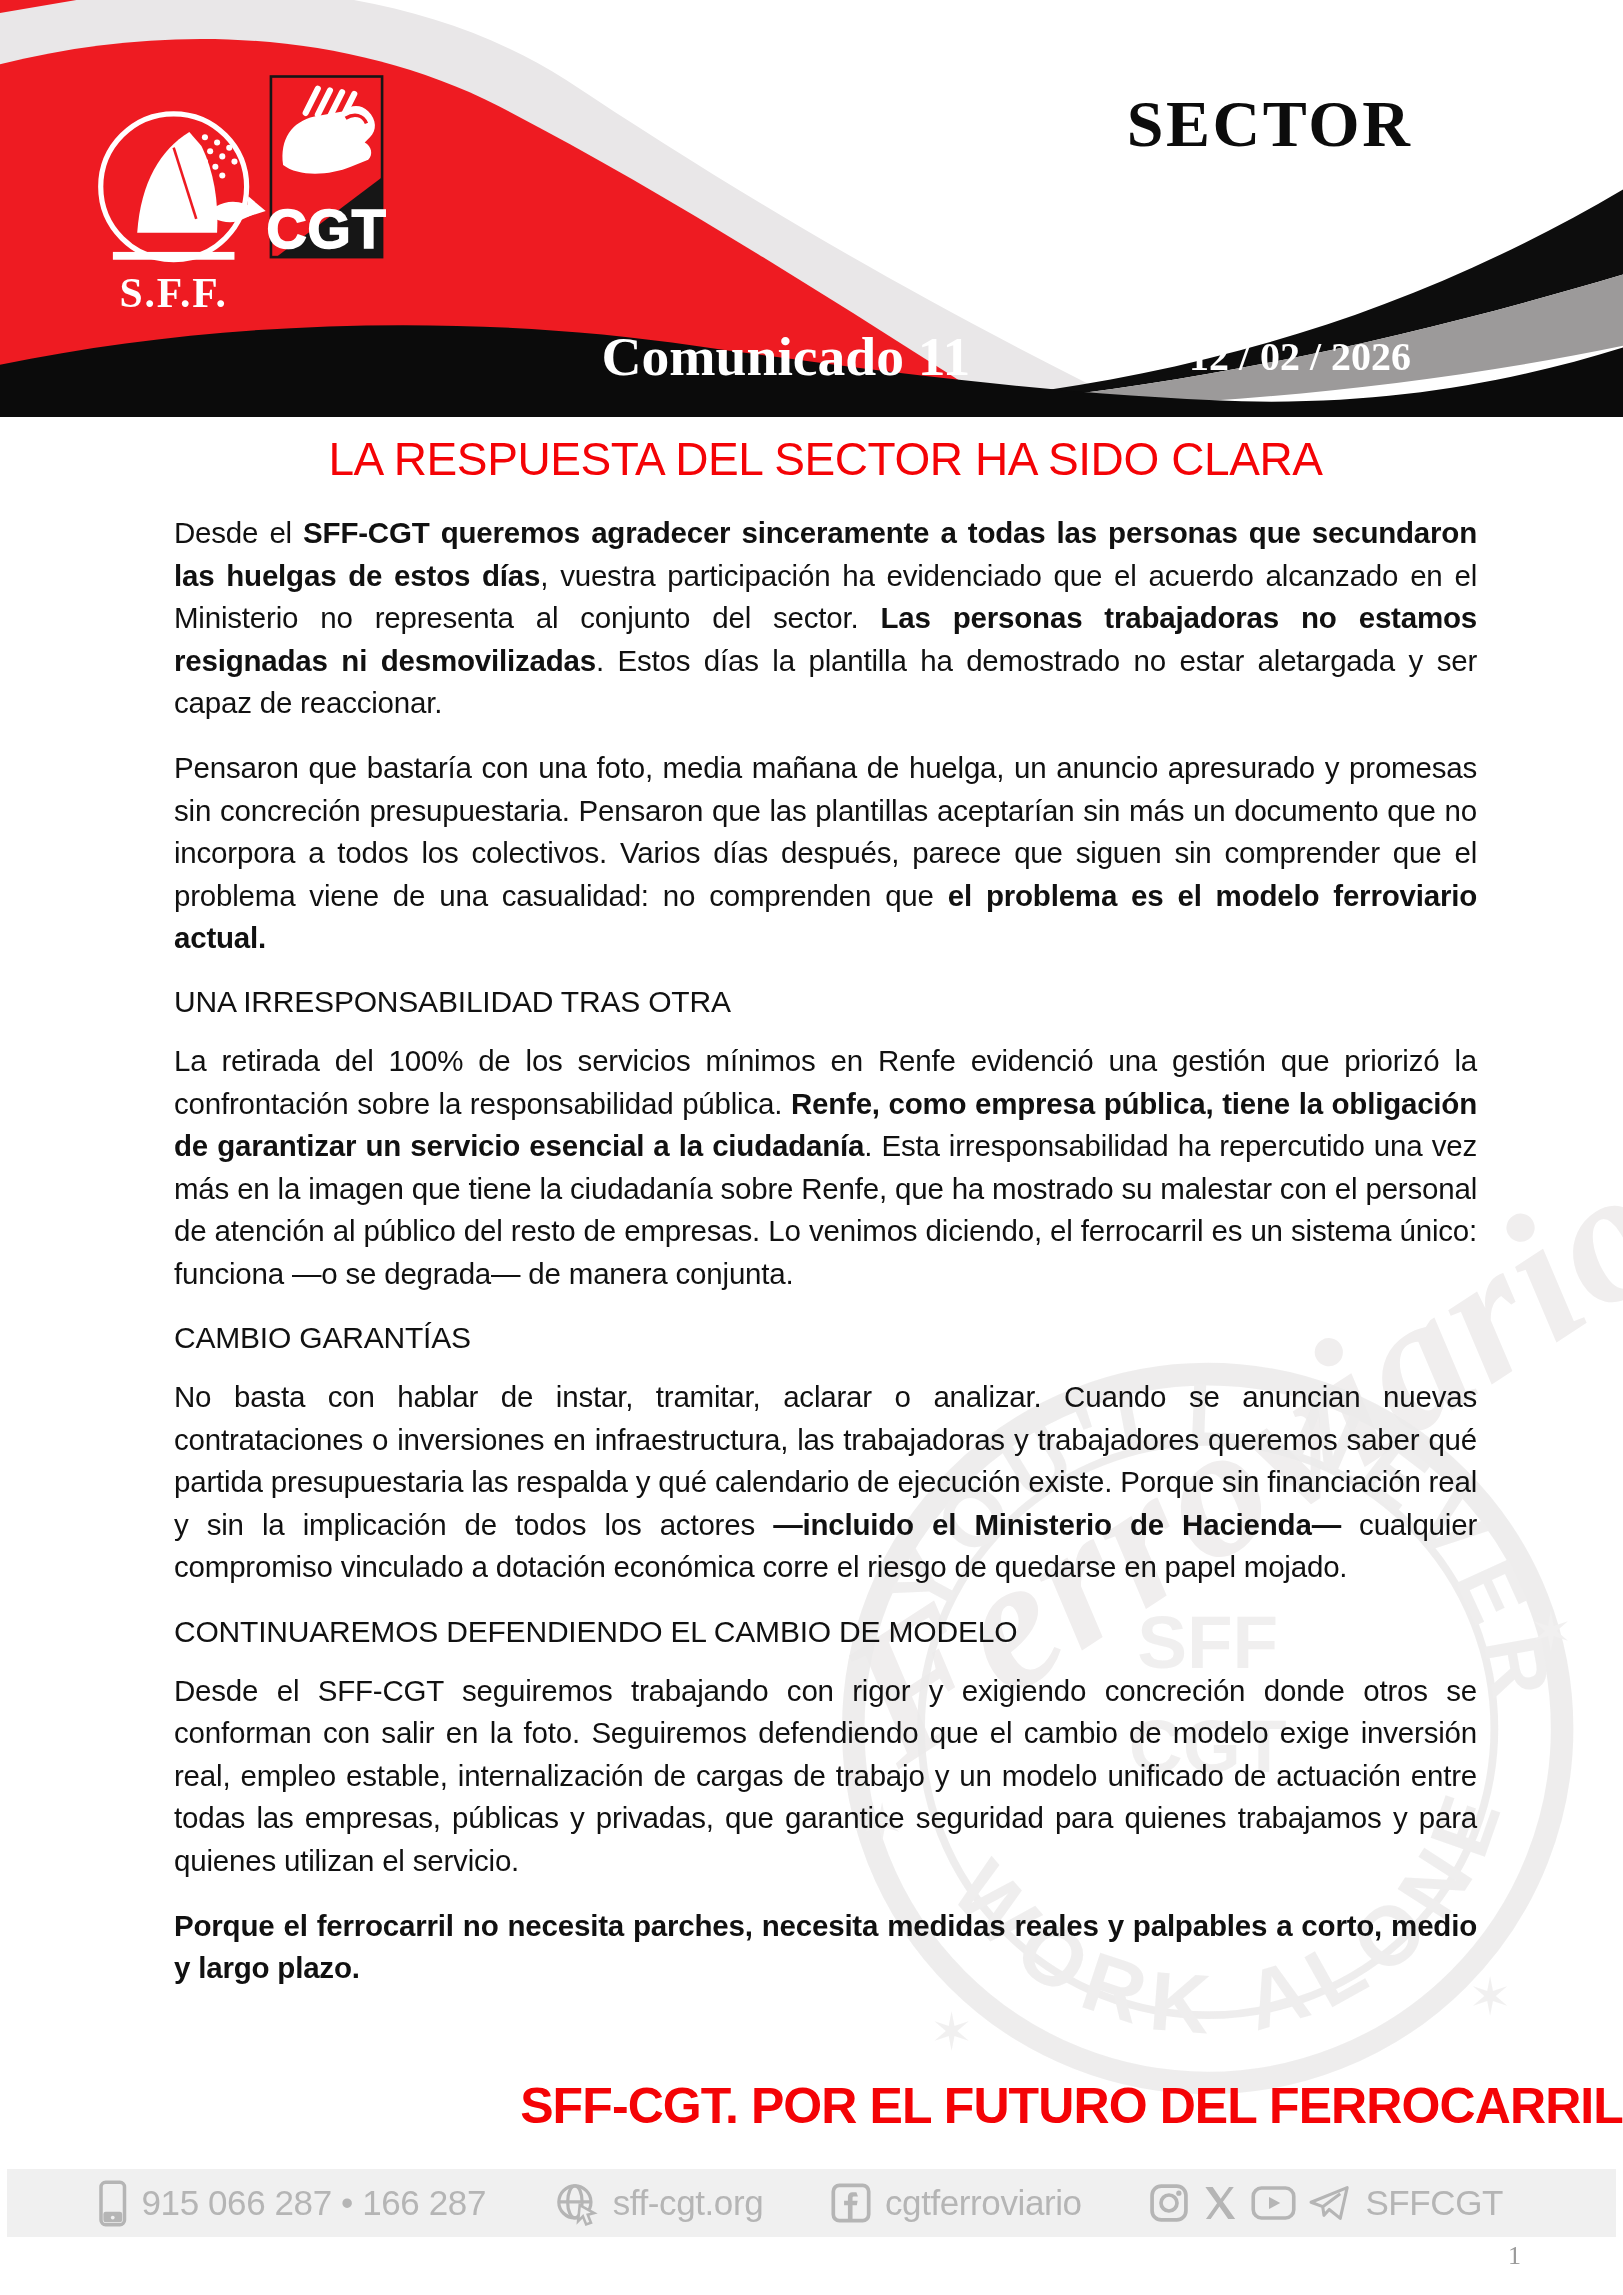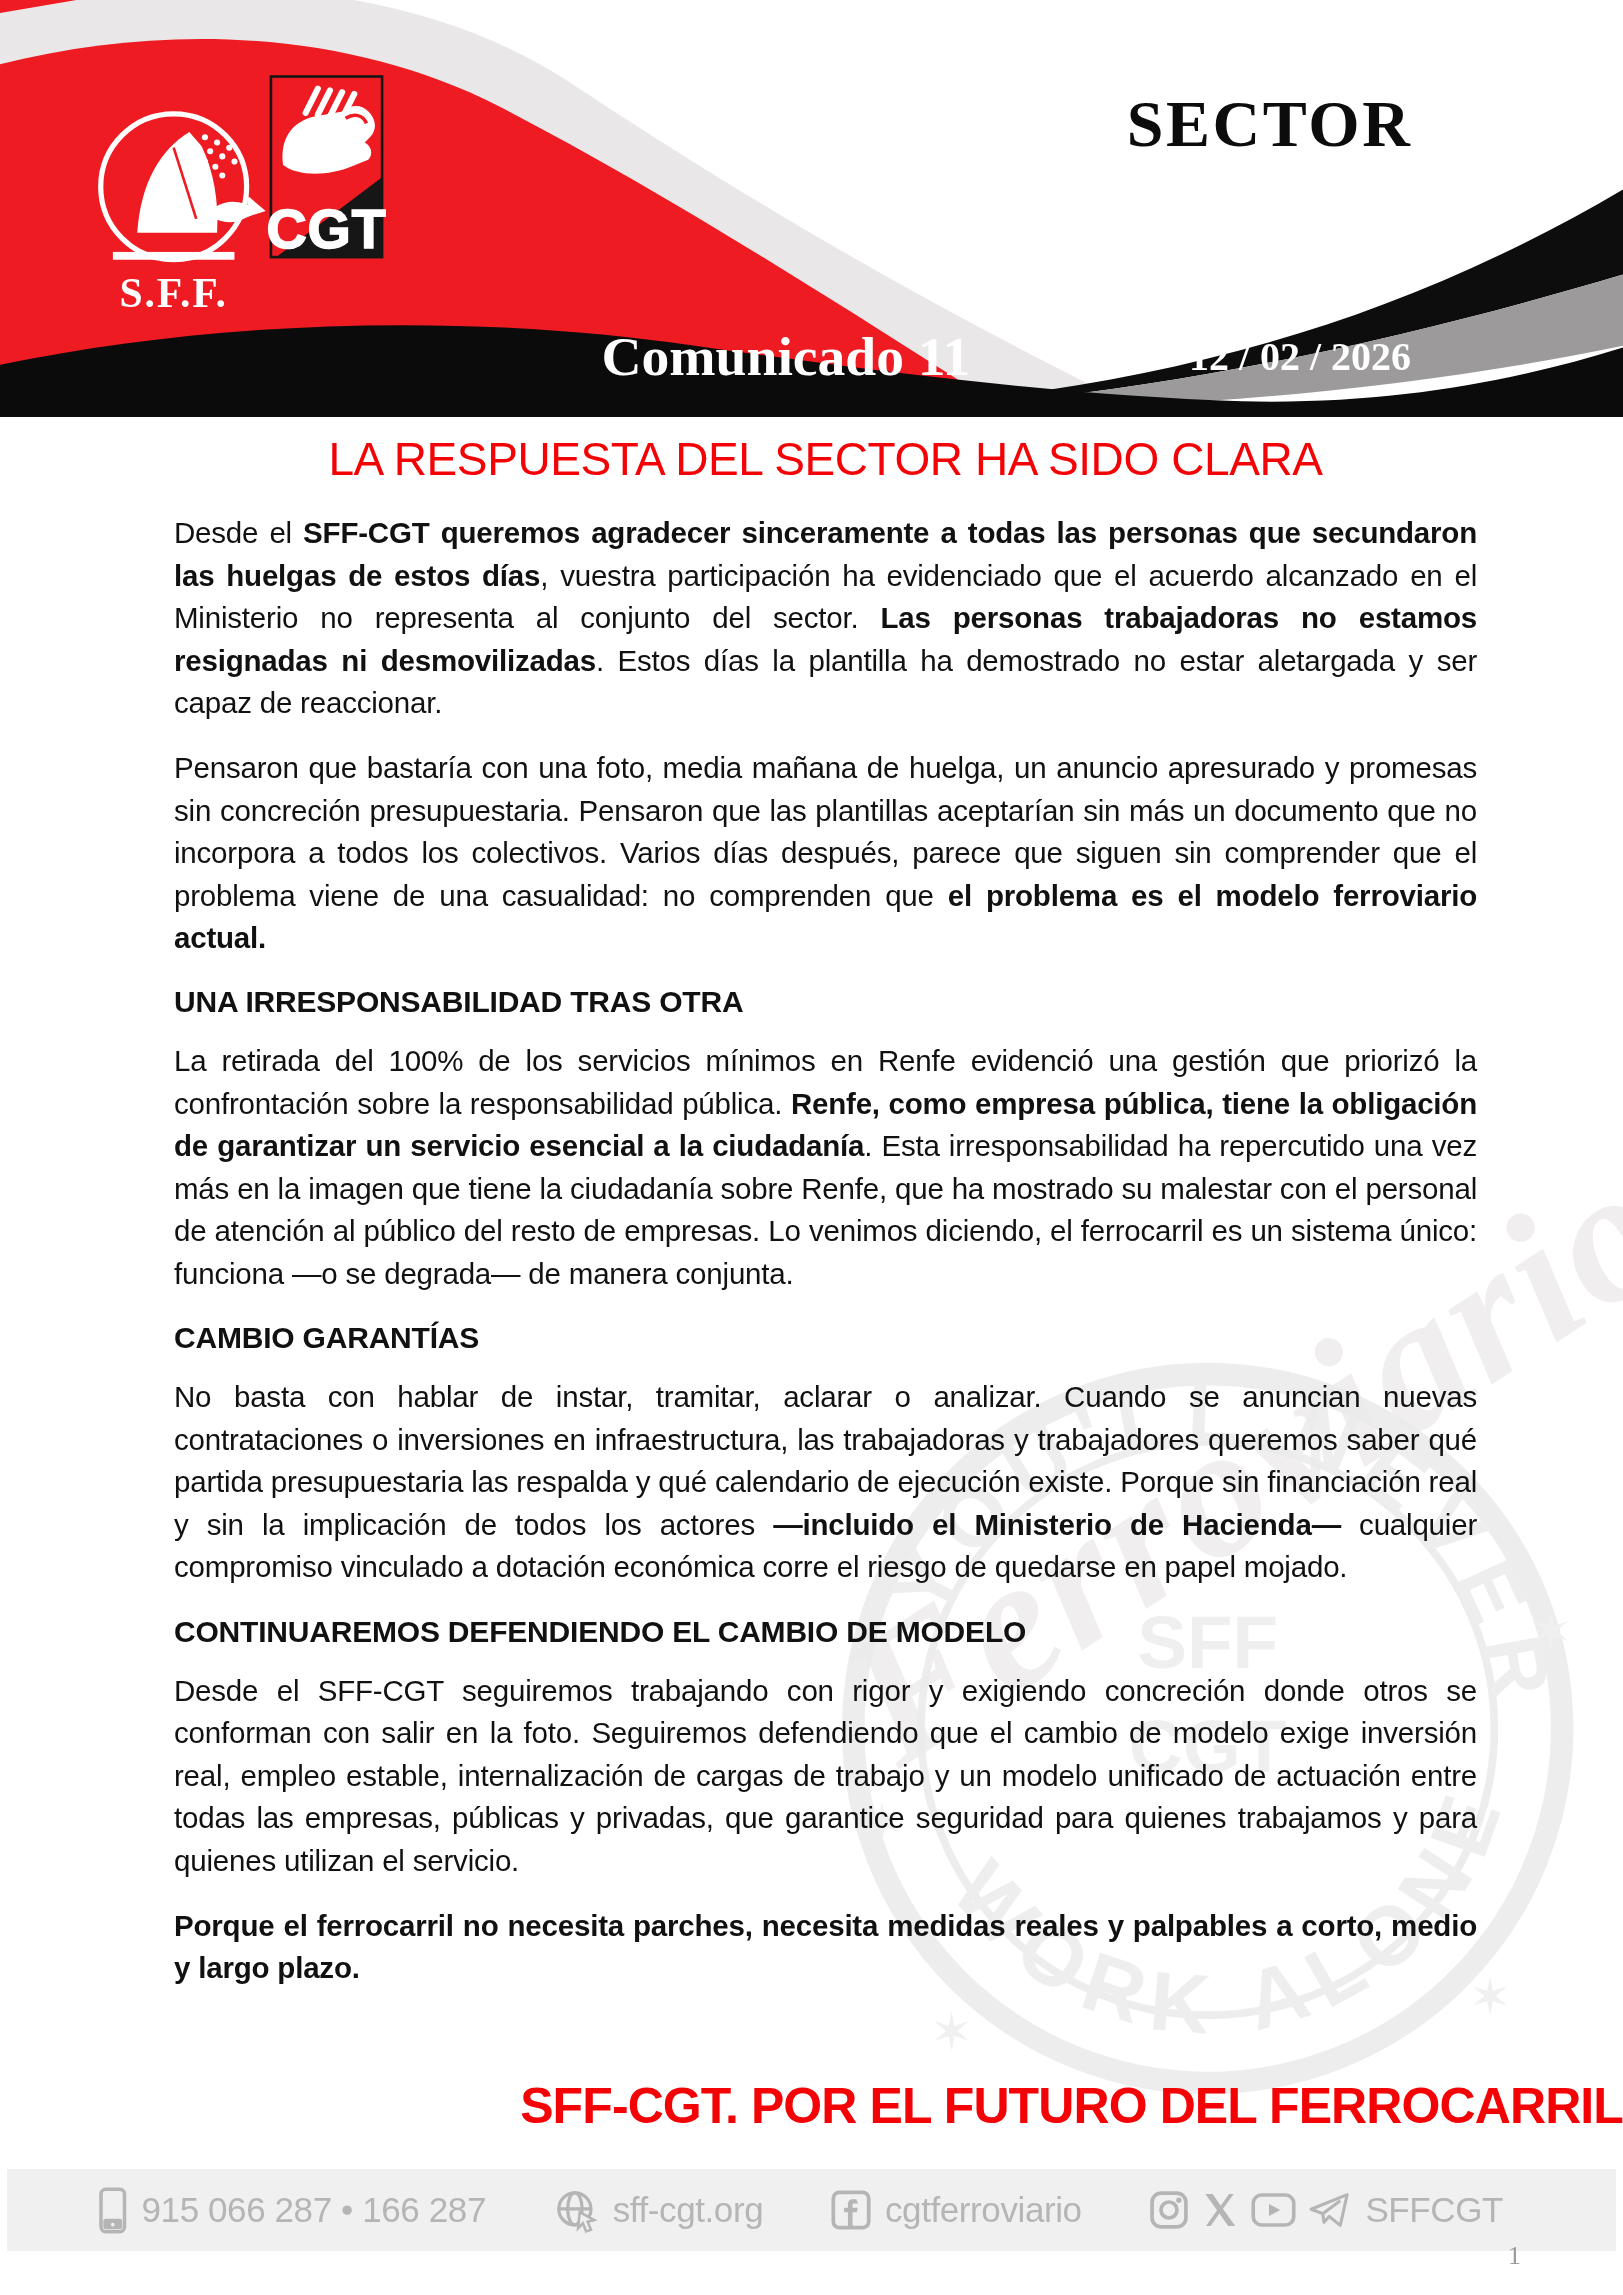--- a/index.html
+++ b/index.html
@@ -25,30 +25,30 @@
   .doc-title{
     margin:5.2px 0 26px;text-align:center;color:#f40306;
     font-size:46px;font-weight:normal;letter-spacing:-0.4px;
   }
   .content p{
     margin:0 0 22.6px;font-size:29.5px;line-height:1.44;text-align:justify;
     letter-spacing:-0.2px;
   }
   .content p b{font-weight:bold;}
   .content h3{
-    margin:26px 0 21px;font-size:30px;font-weight:bold;letter-spacing:-0.2px;
+    margin:26px 0 21px;font-size:30px;font-weight:normal;letter-spacing:-0.2px;
   }
   
   .closing-title{
     position:absolute;left:0;right:0;top:2077px;z-index:2;text-align:right;
     color:#f40306;font-size:50px;font-weight:bold;letter-spacing:-0.9px;
   }
   
   .footer-bar{
-    position:absolute;left:7px;right:7px;top:2169px;height:82px;z-index:2;
+    position:absolute;left:7px;right:7px;top:2169px;height:68px;z-index:2;
     background:#f0f0f0;display:flex;align-items:center;
     padding:0 113px 0 91px;box-sizing:border-box;justify-content:space-between;
     color:#b5b5b5;
   }
   .f-item{display:flex;align-items:center;gap:14px;font-size:35px;letter-spacing:-0.4px;}
   .f-item svg{display:block;}
   .socials{display:flex;align-items:center;gap:12px;}
   .page-number{
     position:absolute;top:2241px;right:102px;z-index:2;
     font-family:"Liberation Serif",serif;font-size:26px;color:#9a9a9a;

